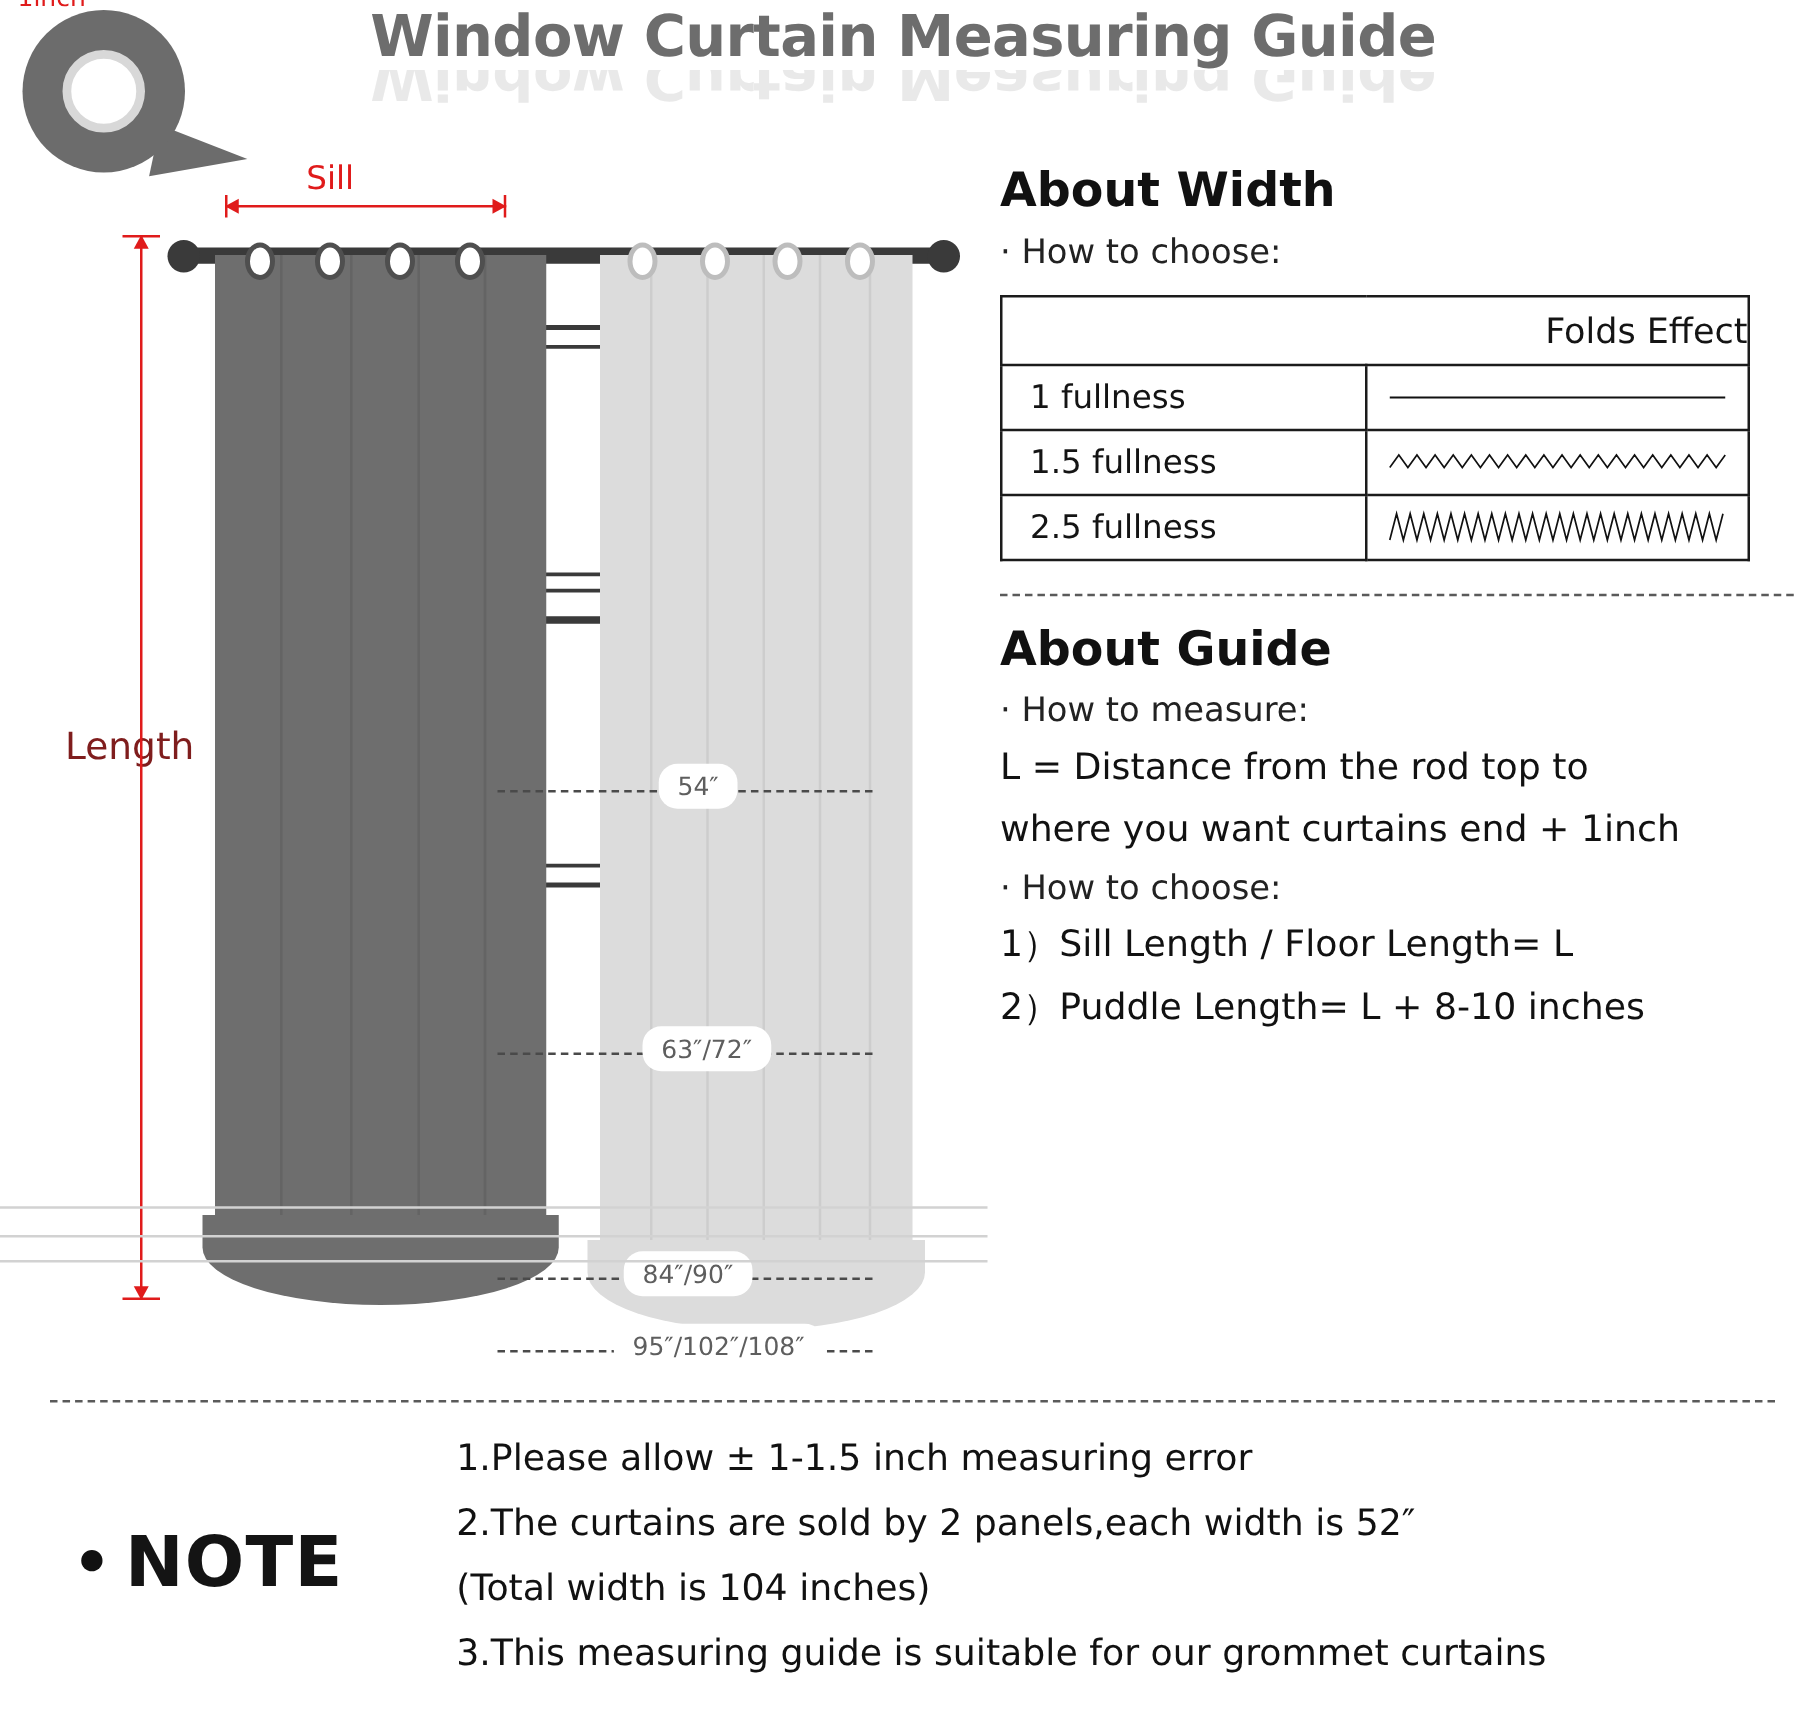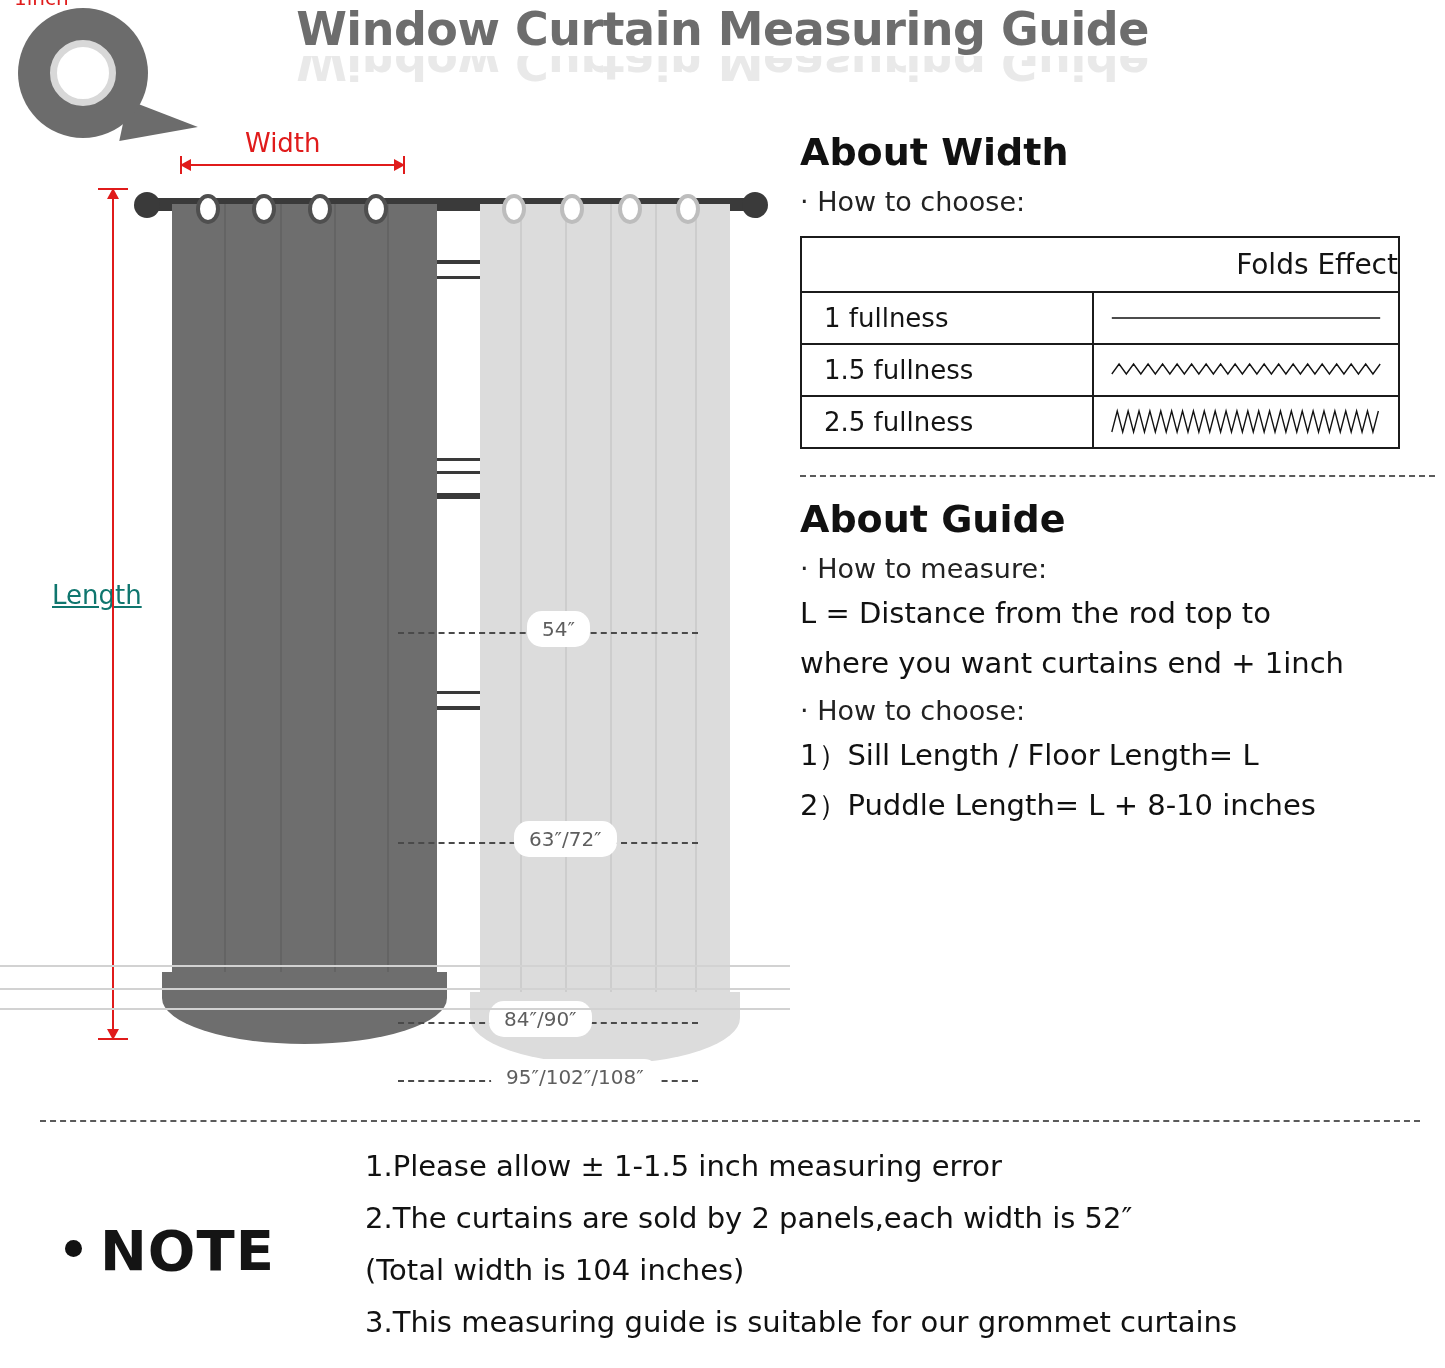--- a/index.html
+++ b/index.html
@@ -128,23 +128,22 @@
     border-top: 6px solid transparent;
     border-bottom: 6px solid transparent;
   }
   .width-arrow .ah-l { left: 0; border-right: 11px solid #e01b1b; }
   .width-arrow .ah-r { right: 0; border-left: 11px solid #e01b1b; }
 
   
   .length-label {
     position: absolute;
     left: 52px; top: 520px;
-    font-size: 26px;
-    color: #0f766e;
-    text-decoration: underline;
+    font-size: 30px;
+    color: #7f1d1d;
   }
   .length-arrow {
     position: absolute;
     left: 112px; top: 128px;
     width: 2px; height: 852px;
     background: #e01b1b;
   }
   .length-arrow .cap-t, .length-arrow .cap-b {
     position: absolute;
     left: -14px;
@@ -396,21 +395,21 @@
 <div id="diagram">
 
   <div class="grommet-callout">
     <div class="grommet-pointer"></div>
     <div class="grommet-circle-outer"></div>
     <div class="grommet-circle-inner"></div>
     <div class="grommet-inch-label">1inch</div>
 
   </div>
 
-  <div class="width-label">Width</div>
+  <div class="width-label">Sill</div>
   <div class="width-arrow">
     <span class="ah-l"></span>
     <span class="ah-r"></span>
   </div>
 
   <div class="length-label">Length</div>
   <div class="length-arrow">
     <span class="cap-t"></span>
     <span class="cap-b"></span>
     <span class="ah-t"></span>
@@ -458,21 +457,21 @@
     <div class="grommet" style="left:192px"></div>
   </div>
 
   <div class="dash-line" style="left:398px; top:572px; width:300px;"></div>
   <div class="len-pill" style="left:528px; top:552px;">54″</div>
 
   <div class="dash-line" style="left:398px; top:782px; width:300px;"></div>
   <div class="len-pill" style="left:515px; top:762px;">63″/72″</div>
 
   <div class="dash-line" style="left:398px; top:962px; width:300px;"></div>
-  <div class="len-pill" style="left:490px; top:942px;">84″/90″</div>
+  <div class="len-pill" style="left:500px; top:942px;">84″/90″</div>
 
   <div class="dash-line" style="left:398px; top:1020px; width:300px;"></div>
   <div class="len-pill" style="left:492px; top:1000px;">95″/102″/108″</div>
 
   <div class="floor-line" style="top:905px;"></div>
   <div class="floor-line" style="top:928px;"></div>
   <div class="floor-line" style="top:948px;"></div>
 </div>
 
 <div id="right">

